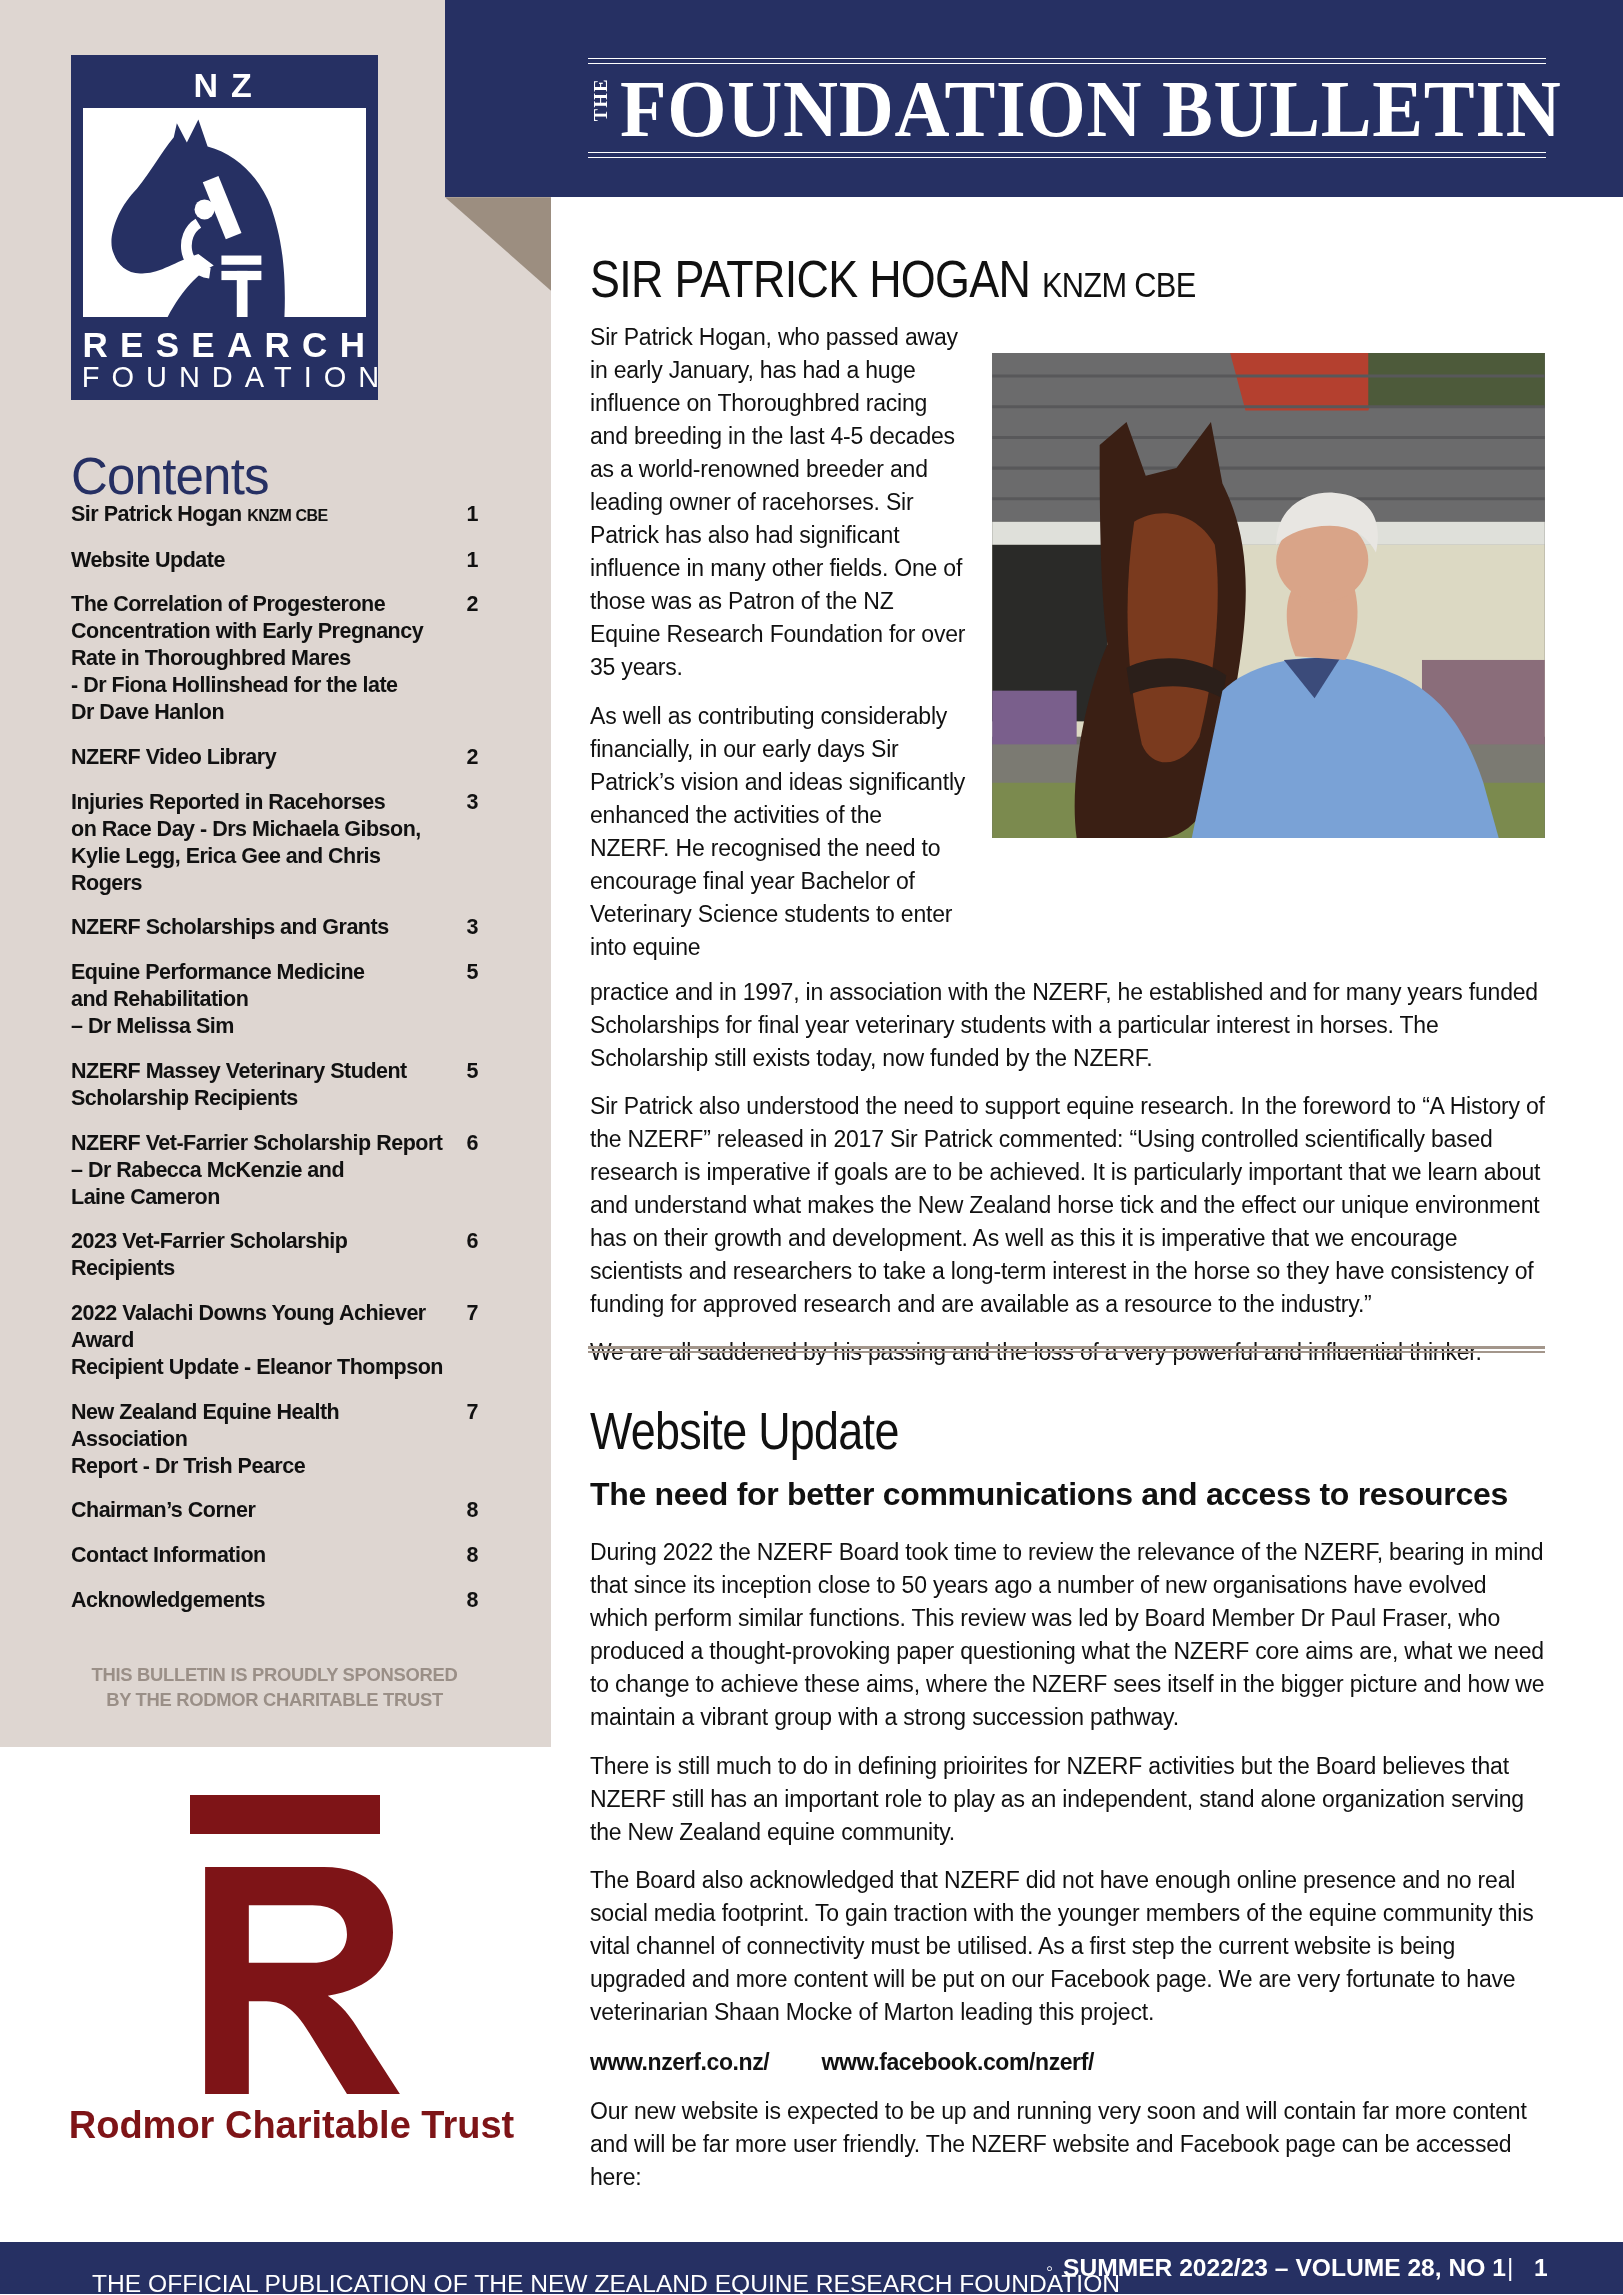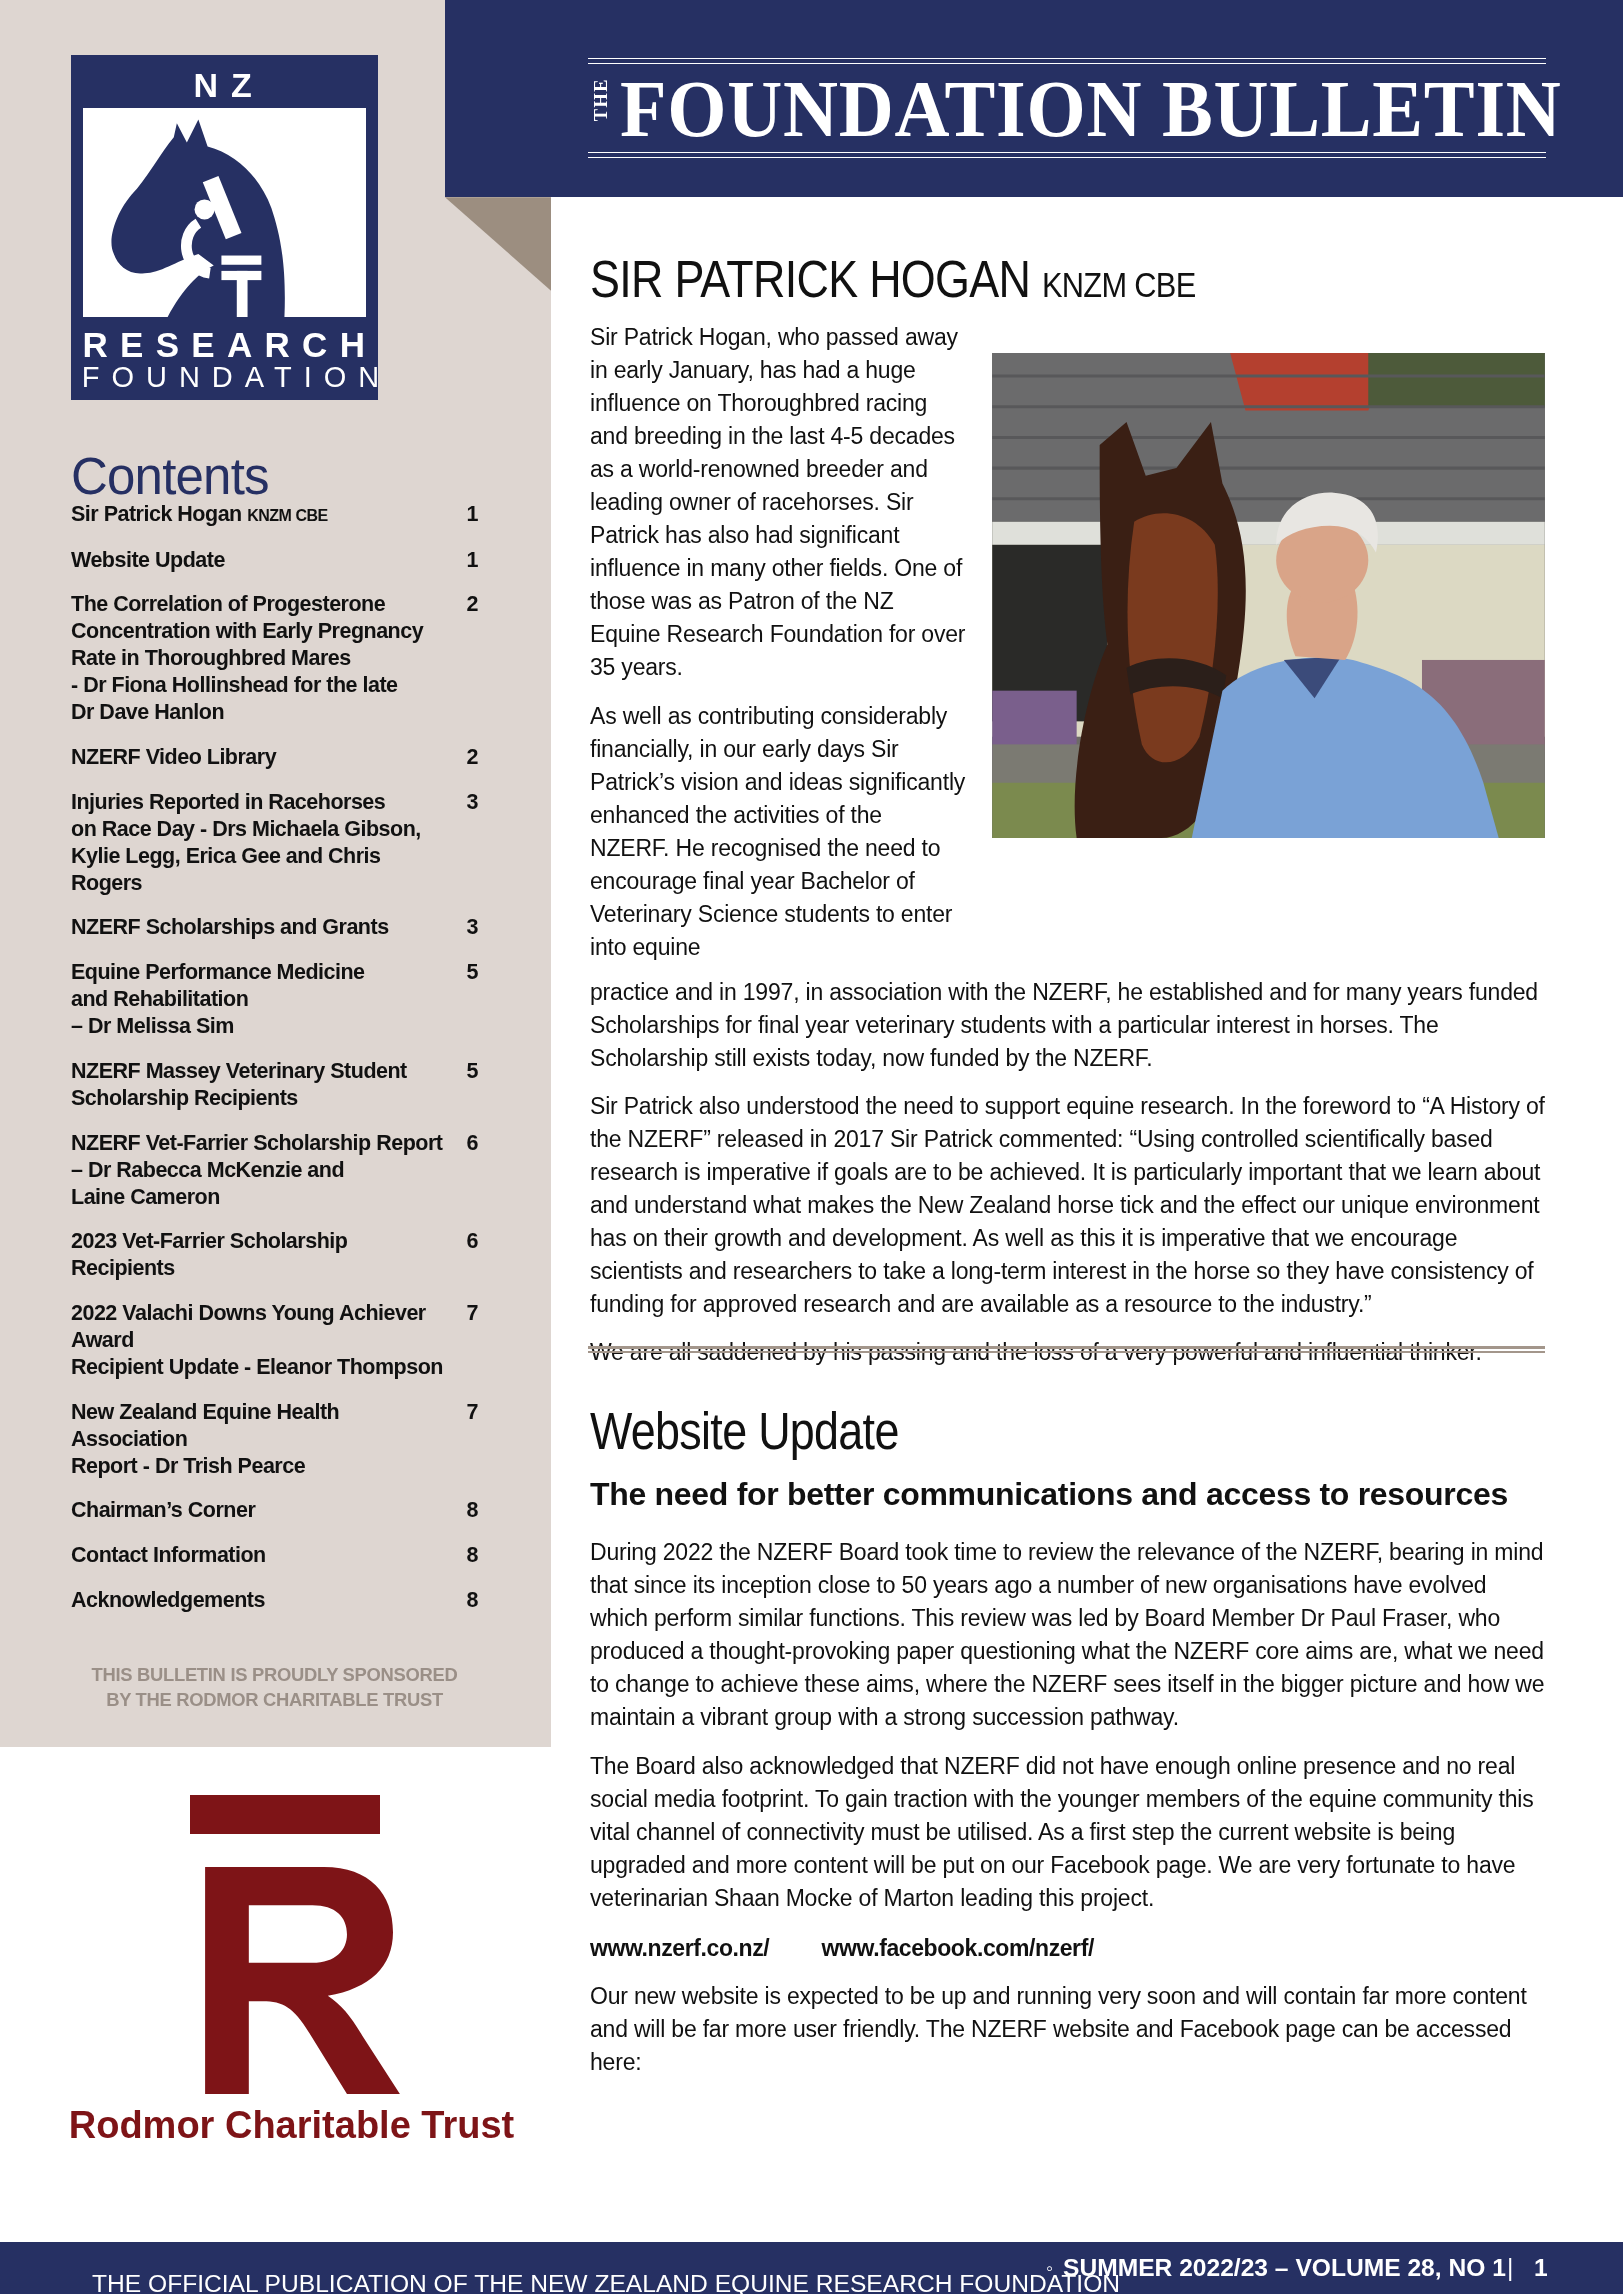--- a/index.html
+++ b/index.html
@@ -216,20 +216,21 @@
 </div>
 
 <div class="divider"></div>
 <div class="divider2"></div>
 
 <div class="main-col" style="top:1402px;">
   <h1 class="art">Website Update</h1>
   <div style="font-weight:bold; font-size:32px; margin-top:15.4px; letter-spacing:-0.3px;">The need for better communications and access to resources</div>
   <div class="body" style="margin-top:23px;">
     <p>During 2022 the NZERF Board took time to review the relevance of the NZERF, bearing in mind that since its inception close to 50 years ago a number of new organisations have evolved which perform similar functions. This review was led by Board Member Dr Paul Fraser, who produced a thought-provoking paper questioning what the NZERF core aims are, what we need to change to achieve these aims, where the NZERF sees itself in the bigger picture and how we maintain a vibrant group with a strong succession pathway.</p>
+    <p>There is still much to do in defining prioirites for NZERF activities but the Board believes that NZERF still has an important role to play as an independent, stand alone organization serving the New Zealand equine community.</p>
     <p>The Board also acknowledged that NZERF did not have enough online presence and no real social media footprint. To gain traction with the younger members of the equine community this vital channel of connectivity must be utilised. As a first step the current website is being upgraded and more content will be put on our Facebook page. We are very fortunate to have veterinarian Shaan Mocke of Marton leading this project.</p>
     <p style="margin-top:17px;">
       <a class="link">www.nzerf.co.nz/</a>
       <a class="link">www.facebook.com/nzerf/</a>
     </p>
     <p>Our new website is expected to be up and running very soon and will contain far more content and will be far more user friendly. The NZERF website and Facebook page can be accessed here:</p>
   </div>
 </div>
 
 <div class="footer">

